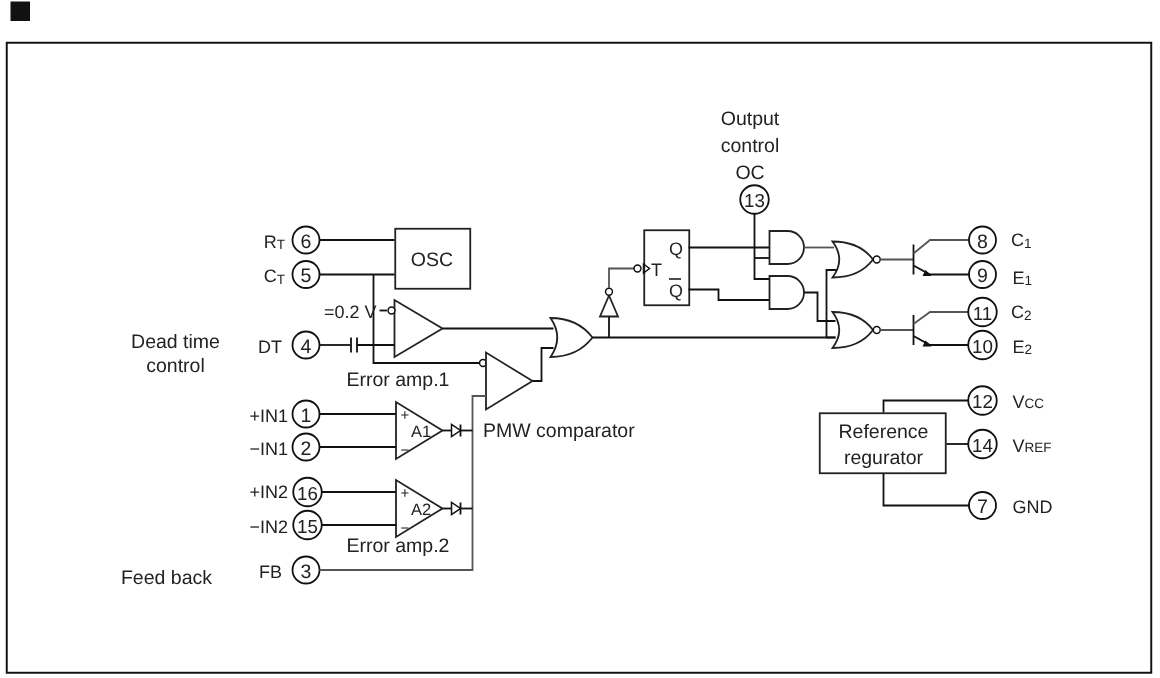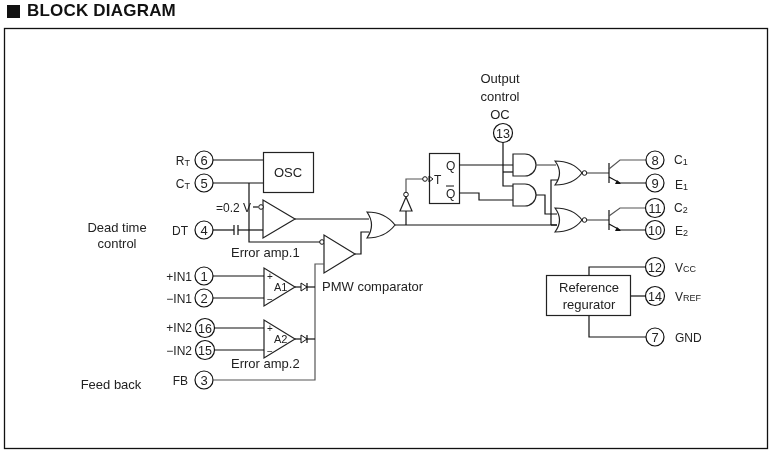--- a/index.html
+++ b/index.html
@@ -11,21 +11,20 @@
   .w { stroke:#111; stroke-width:1.2; fill:none; }
   .g { stroke:#555; stroke-width:1.2; fill:none; }
   .pin { stroke:#111; stroke-width:1.2; fill:#fff; }
   .blk { stroke:#222; stroke-width:1.2; fill:#fff; }
 </style>
 </head>
 <body>
 
 <div class="title">
   <span class="sq"></span>
-  <span>BLOCK DIAGRAM</span>
 </div>
 
 <svg width="773" height="452" viewBox="0 0 773 452">
 
   <rect x="4.5" y="28.5" width="763" height="420" fill="none" stroke="#111" stroke-width="1.3"></rect>
 
   <text x="117" y="232" font-size="13" text-anchor="middle">Dead time</text>
   <text x="117" y="248" font-size="13" text-anchor="middle">control</text>
   <text x="111" y="389" font-size="13" text-anchor="middle">Feed back</text>
 

